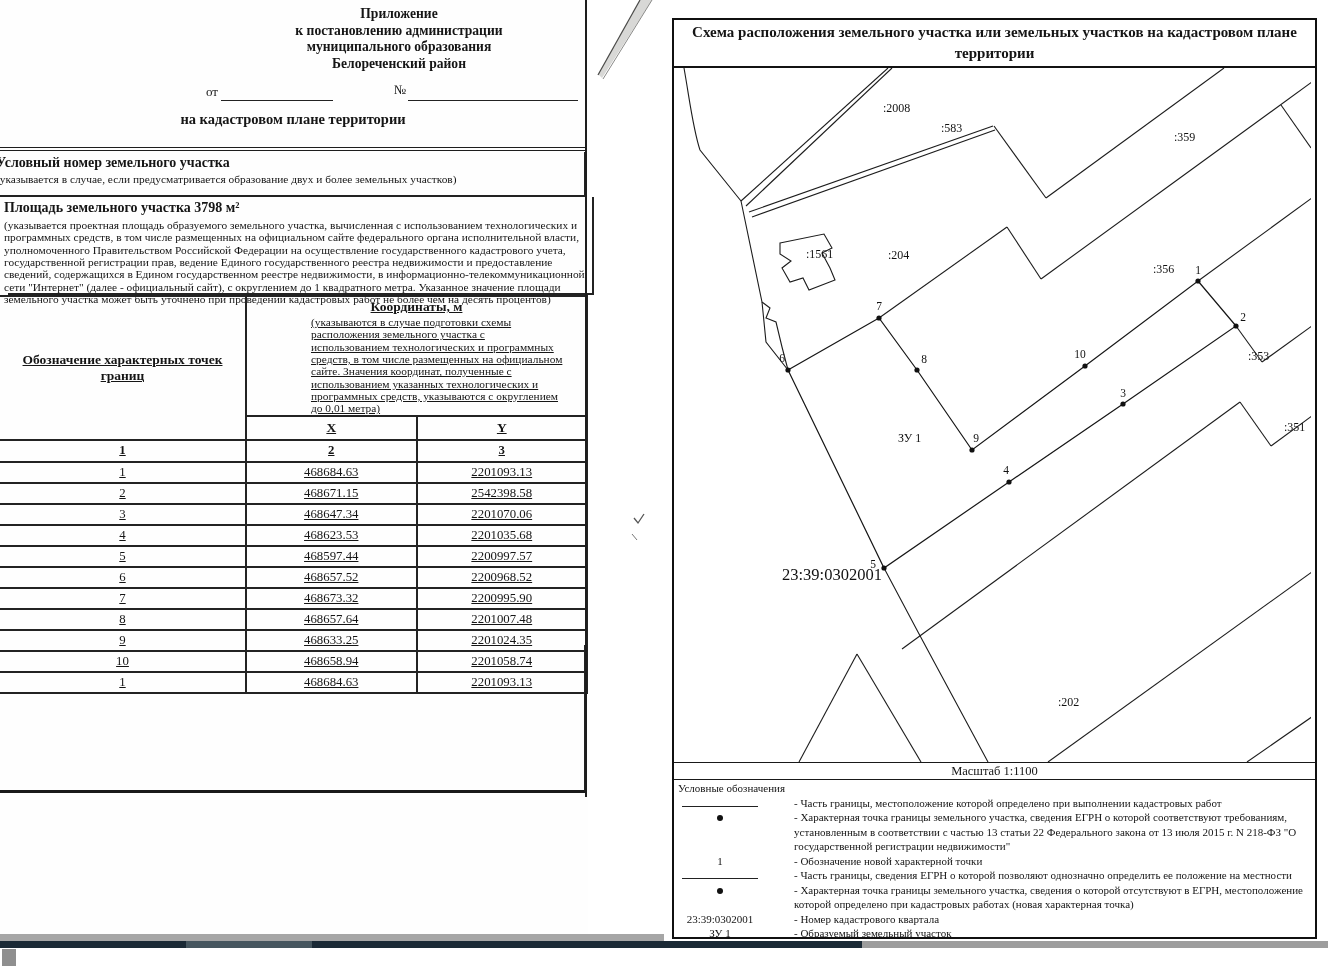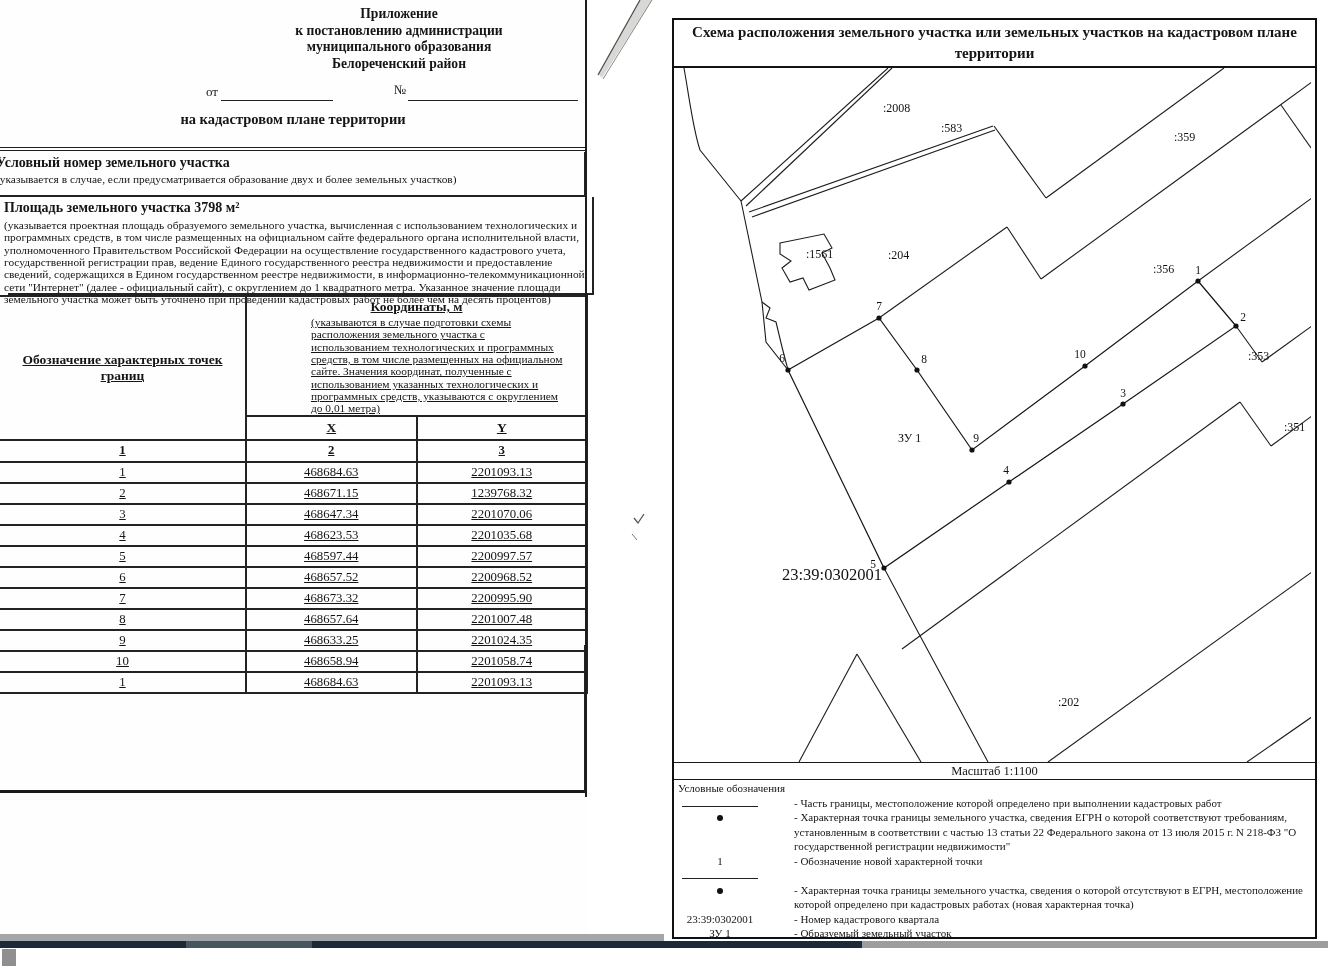--- a/index.html
+++ b/index.html
@@ -93,21 +93,21 @@
         <td class="b">3</td>
       </tr>
     <tr>
           <td style="height: 19px;">1</td>
           <td style="height: 19px;">468684.63</td>
           <td style="height: 19px;">2201093.13</td>
         </tr>
         <tr>
           <td style="height: 19px;">2</td>
           <td style="height: 19px;">468671.15</td>
-          <td style="height: 19px;">1239768.32</td>
+          <td style="height: 19px;">2542398.58</td>
         </tr>
         <tr>
           <td style="height: 19px;">3</td>
           <td style="height: 19px;">468647.34</td>
           <td style="height: 19px;">2201070.06</td>
         </tr>
         <tr>
           <td style="height: 19px;">4</td>
           <td style="height: 19px;">468623.53</td>
           <td style="height: 19px;">2201035.68</td>
@@ -254,20 +254,21 @@
         <div class="lrow">
           <div class="lsym"><span class="sdot"></span></div>
           <div class="ltxt">- Характерная точка границы земельного участка, сведения ЕГРН о которой соответствуют требованиям, установленным в соответствии с частью 13 статьи 22 Федерального закона от 13 июля 2015 г. N 218-ФЗ "О государственной регистрации недвижимости"</div>
         </div>
         <div class="lrow">
           <div class="lsym">1</div>
           <div class="ltxt">- Обозначение новой характерной точки</div>
         </div>
         <div class="lrow">
           <div class="lsym"><span class="sline"></span></div>
+          <div class="ltxt">- Часть границы, сведения ЕГРН о которой позволяют однозначно определить ее положение на местности</div>
         </div>
         <div class="lrow">
           <div class="lsym"><span class="sdot"></span></div>
           <div class="ltxt">- Характерная точка границы земельного участка, сведения о которой отсутствуют в ЕГРН, местоположение которой определено при кадастровых работах (новая характерная точка)</div>
         </div>
         <div class="lrow">
           <div class="lsym">23:39:0302001</div>
           <div class="ltxt">- Номер кадастрового квартала</div>
         </div>
         <div class="lrow">

